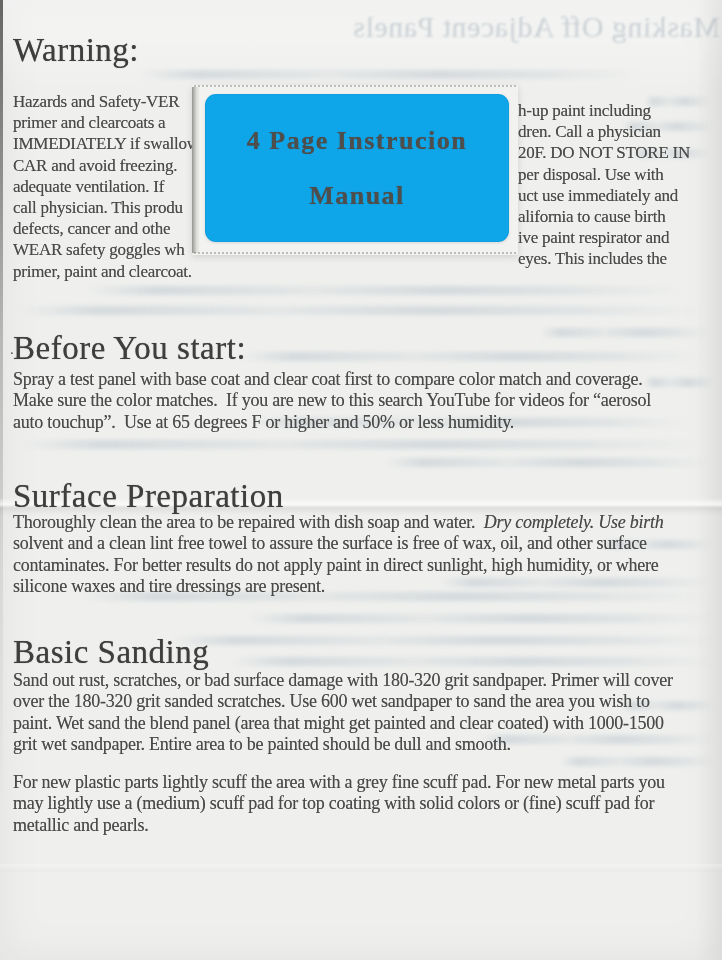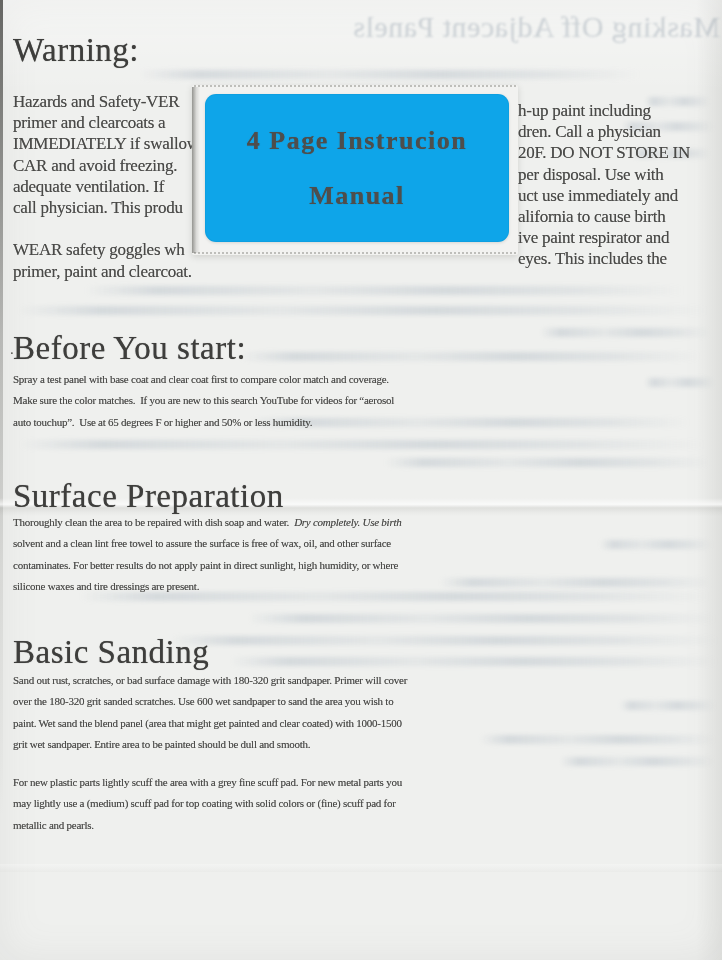--- a/index.html
+++ b/index.html
@@ -32,21 +32,21 @@
     color:rgba(150,162,174,.42);
     filter:blur(1.3px);
     white-space:nowrap;
   }
   .smudge{position:absolute;height:9px;border-radius:5px;filter:blur(2.2px);pointer-events:none;
     background:linear-gradient(90deg,rgba(164,176,188,0),rgba(164,176,188,.34) 12%,rgba(164,176,188,.14) 38%,rgba(164,176,188,.34) 60%,rgba(164,176,188,.18) 82%,rgba(164,176,188,0));}
 
   
   .h{position:absolute;left:13px;font-size:33px;font-weight:400;letter-spacing:.5px;
      color:#3e3e3c;text-shadow:0 0 .7px rgba(62,62,60,.75);white-space:nowrap;z-index:2;}
-  .para{position:absolute;left:13px;width:706px;font-size:11px;letter-spacing:-.25px;
+  .para{position:absolute;left:13px;width:706px;font-size:18px;letter-spacing:-.25px;
      line-height:21.4px;color:#4a4a48;text-shadow:0 0 .6px rgba(74,74,72,.6);
      white-space:pre-wrap;z-index:2;}
   .warn-lines{position:absolute;left:13px;top:91px;width:706px;z-index:2;}
   .wline{position:relative;height:21.2px;line-height:21.2px;font-size:17px;letter-spacing:-.25px;
      color:#4a4a48;text-shadow:0 0 .6px rgba(74,74,72,.6);white-space:nowrap;}
   .wl{position:absolute;left:0;}
   .wr{position:absolute;left:505px;margin-top:9px;}
   .stray{position:absolute;left:10px;top:341px;font-size:15px;color:#55554f;z-index:2;}
   .italic{font-style:italic;}
 
@@ -121,20 +121,21 @@
       </div>
     <div class="wline">
         <span class="wl">adequate ventilation. If</span>
         <span class="wr">uct use immediately and</span>
       </div>
     <div class="wline">
         <span class="wl">call physician. This produ</span>
         <span class="wr">alifornia to cause birth</span>
       </div>
     <div class="wline">
+        <span class="wl">defects, cancer and othe</span>
         <span class="wr">ive paint respirator and</span>
       </div>
     <div class="wline">
         <span class="wl">WEAR safety goggles wh</span>
         <span class="wr">eyes. This includes the</span>
       </div>
     <div class="wline">
         <span class="wl">primer, paint and clearcoat.</span>
         <span class="wr"></span>
       </div>

